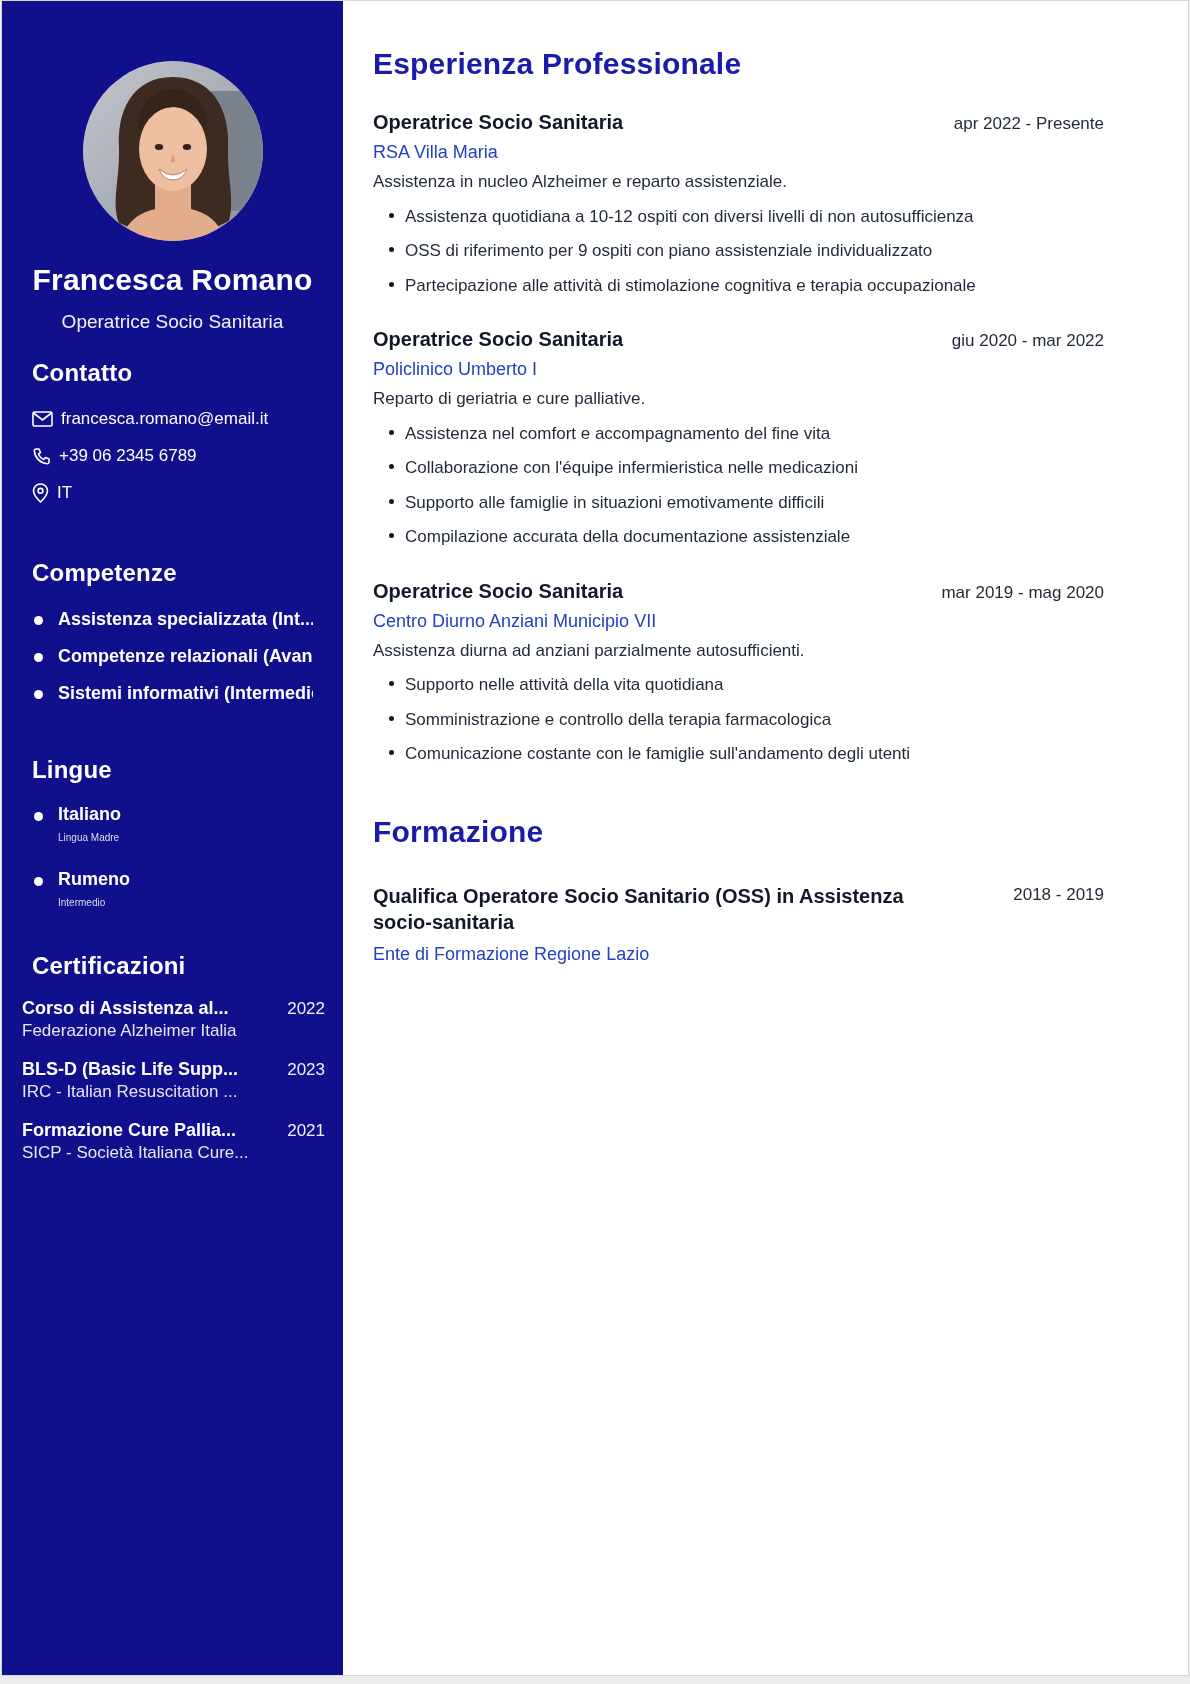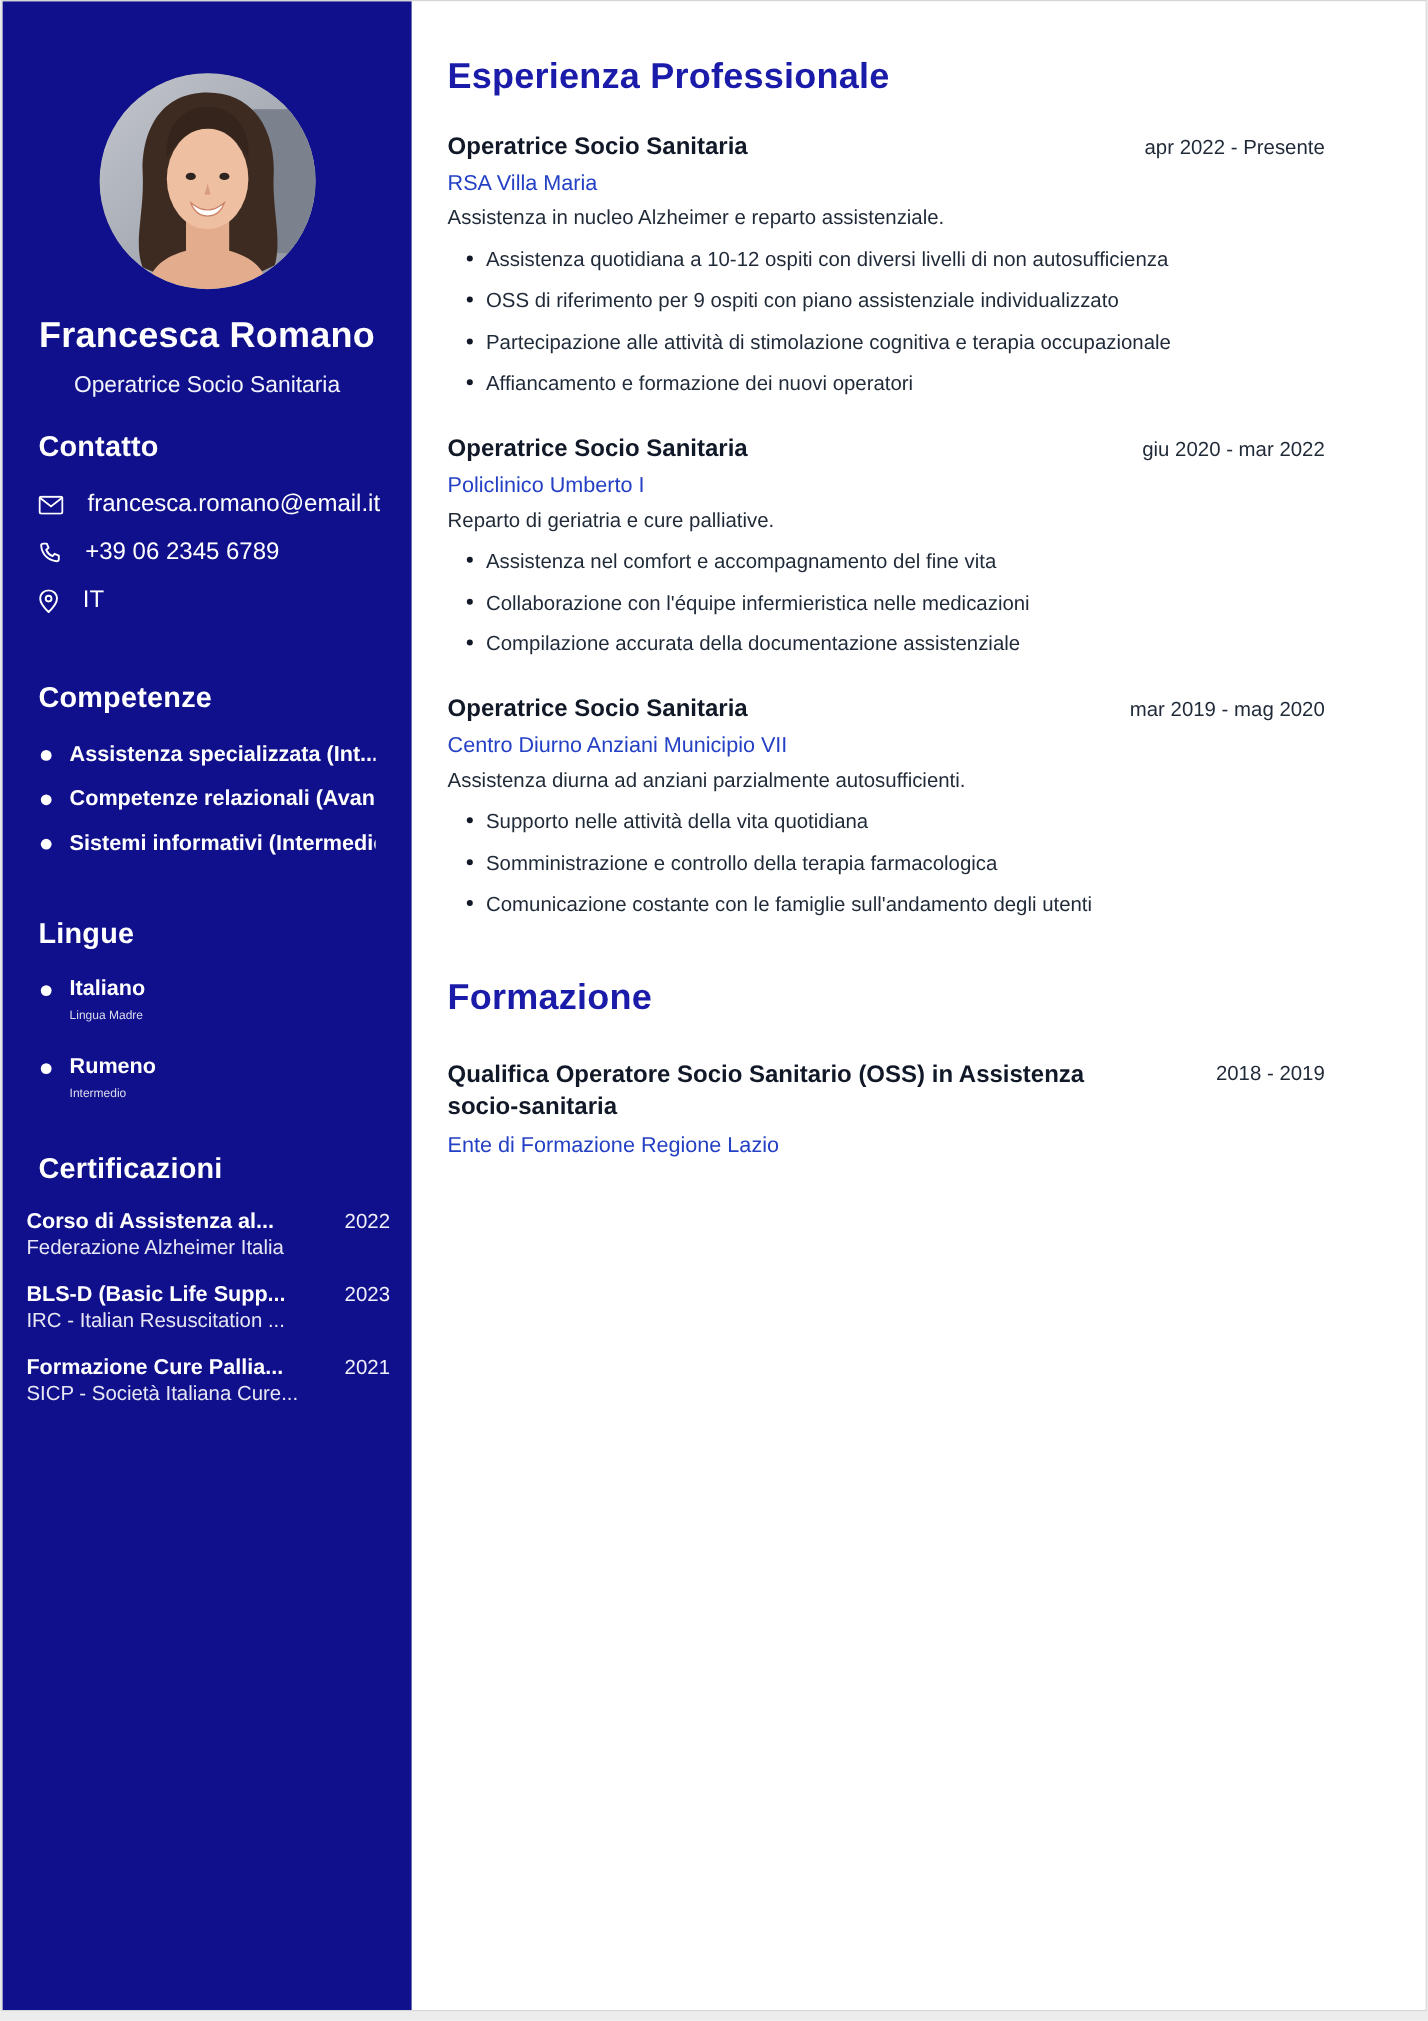--- a/index.html
+++ b/index.html
@@ -37,21 +37,21 @@
   }
   .sb-role {
     margin-top:14px; text-align:center;
     font-size:19px; font-weight:400; color:#f2f3fb;
   }
   .sb-h {
     font-size:24px; font-weight:bold; letter-spacing:.2px;
   }
   .contact-h { margin-top:26px; }
   .contact-list { margin-top:22px; display:flex; flex-direction:column; gap:17px; }
-  .contact-row { display:flex; align-items:center; gap:20px; font-size:20px; }
+  .contact-row { display:flex; align-items:center; gap:8px; font-size:17px; }
   .contact-row svg { flex:none; }
   .skills-h { margin-top:56px; }
   .dot-list { margin-top:22px; list-style:none; }
   .dot-list li {
     position:relative; padding-left:26px;
     font-size:18px; font-weight:600; margin-bottom:16px;
     white-space:nowrap; overflow:hidden;
   }
   .dot-list li::before {
     content:""; position:absolute; left:2px; top:7px;
@@ -233,34 +233,34 @@
       <div class="job-head">
         <span class="job-title">Operatrice Socio Sanitaria</span>
         <span class="job-dates">apr 2022 - Presente</span>
       </div>
       <div class="job-company">RSA Villa Maria</div>
       <div class="job-summary">Assistenza in nucleo Alzheimer e reparto assistenziale.</div>
       <ul class="job-bullets">
         <li>Assistenza quotidiana a 10-12 ospiti con diversi livelli di non autosufficienza</li>
         <li>OSS di riferimento per 9 ospiti con piano assistenziale individualizzato</li>
         <li>Partecipazione alle attività di stimolazione cognitiva e terapia occupazionale</li>
-        <li>Affiancamento e formazione dei nuovi operatori</li>
       </ul>
     </section>
 
     <section class="job">
       <div class="job-head">
         <span class="job-title">Operatrice Socio Sanitaria</span>
         <span class="job-dates">giu 2020 - mar 2022</span>
       </div>
       <div class="job-company">Policlinico Umberto I</div>
       <div class="job-summary">Reparto di geriatria e cure palliative.</div>
       <ul class="job-bullets">
         <li>Assistenza nel comfort e accompagnamento del fine vita</li>
         <li>Collaborazione con l'équipe infermieristica nelle medicazioni</li>
+        <li>Supporto alle famiglie in situazioni emotivamente difficili</li>
         <li>Compilazione accurata della documentazione assistenziale</li>
       </ul>
     </section>
 
     <section class="job">
       <div class="job-head">
         <span class="job-title">Operatrice Socio Sanitaria</span>
         <span class="job-dates">mar 2019 - mag 2020</span>
       </div>
       <div class="job-company">Centro Diurno Anziani Municipio VII</div>

